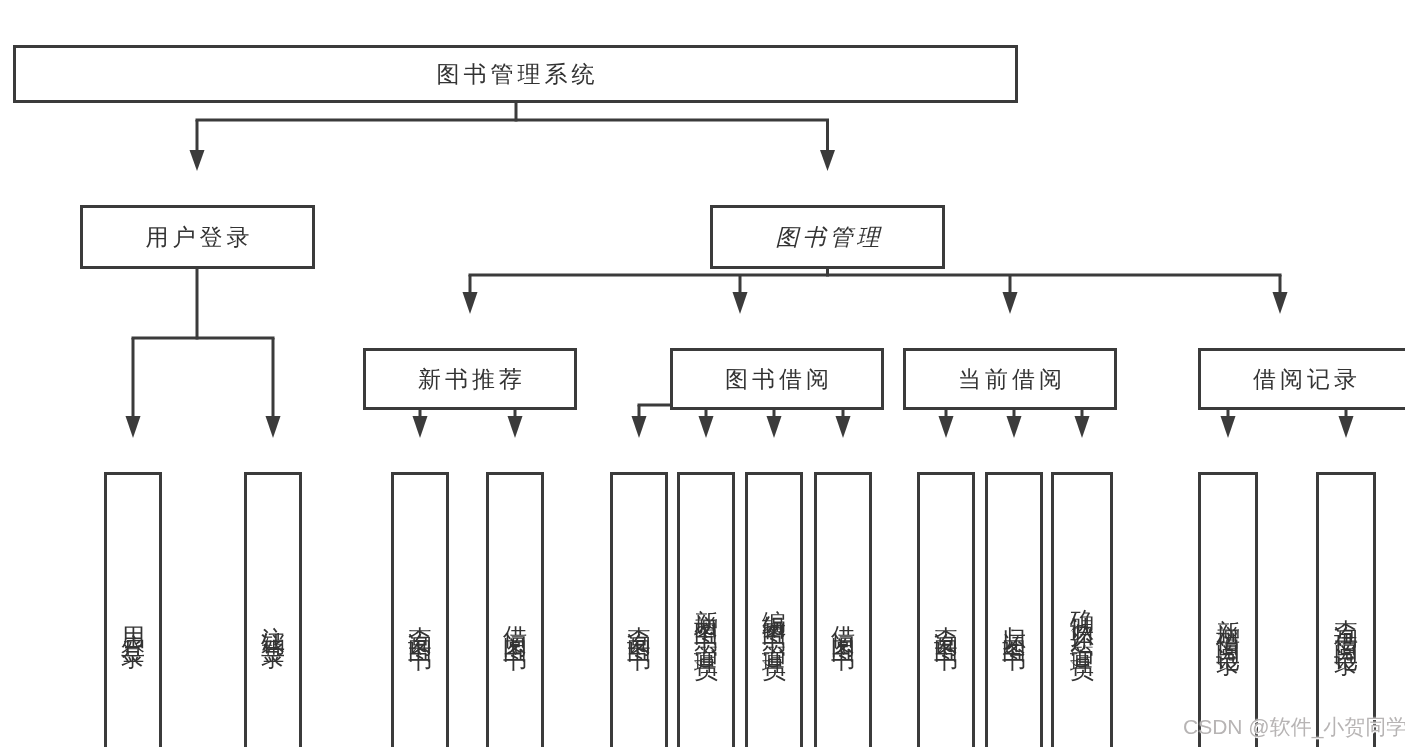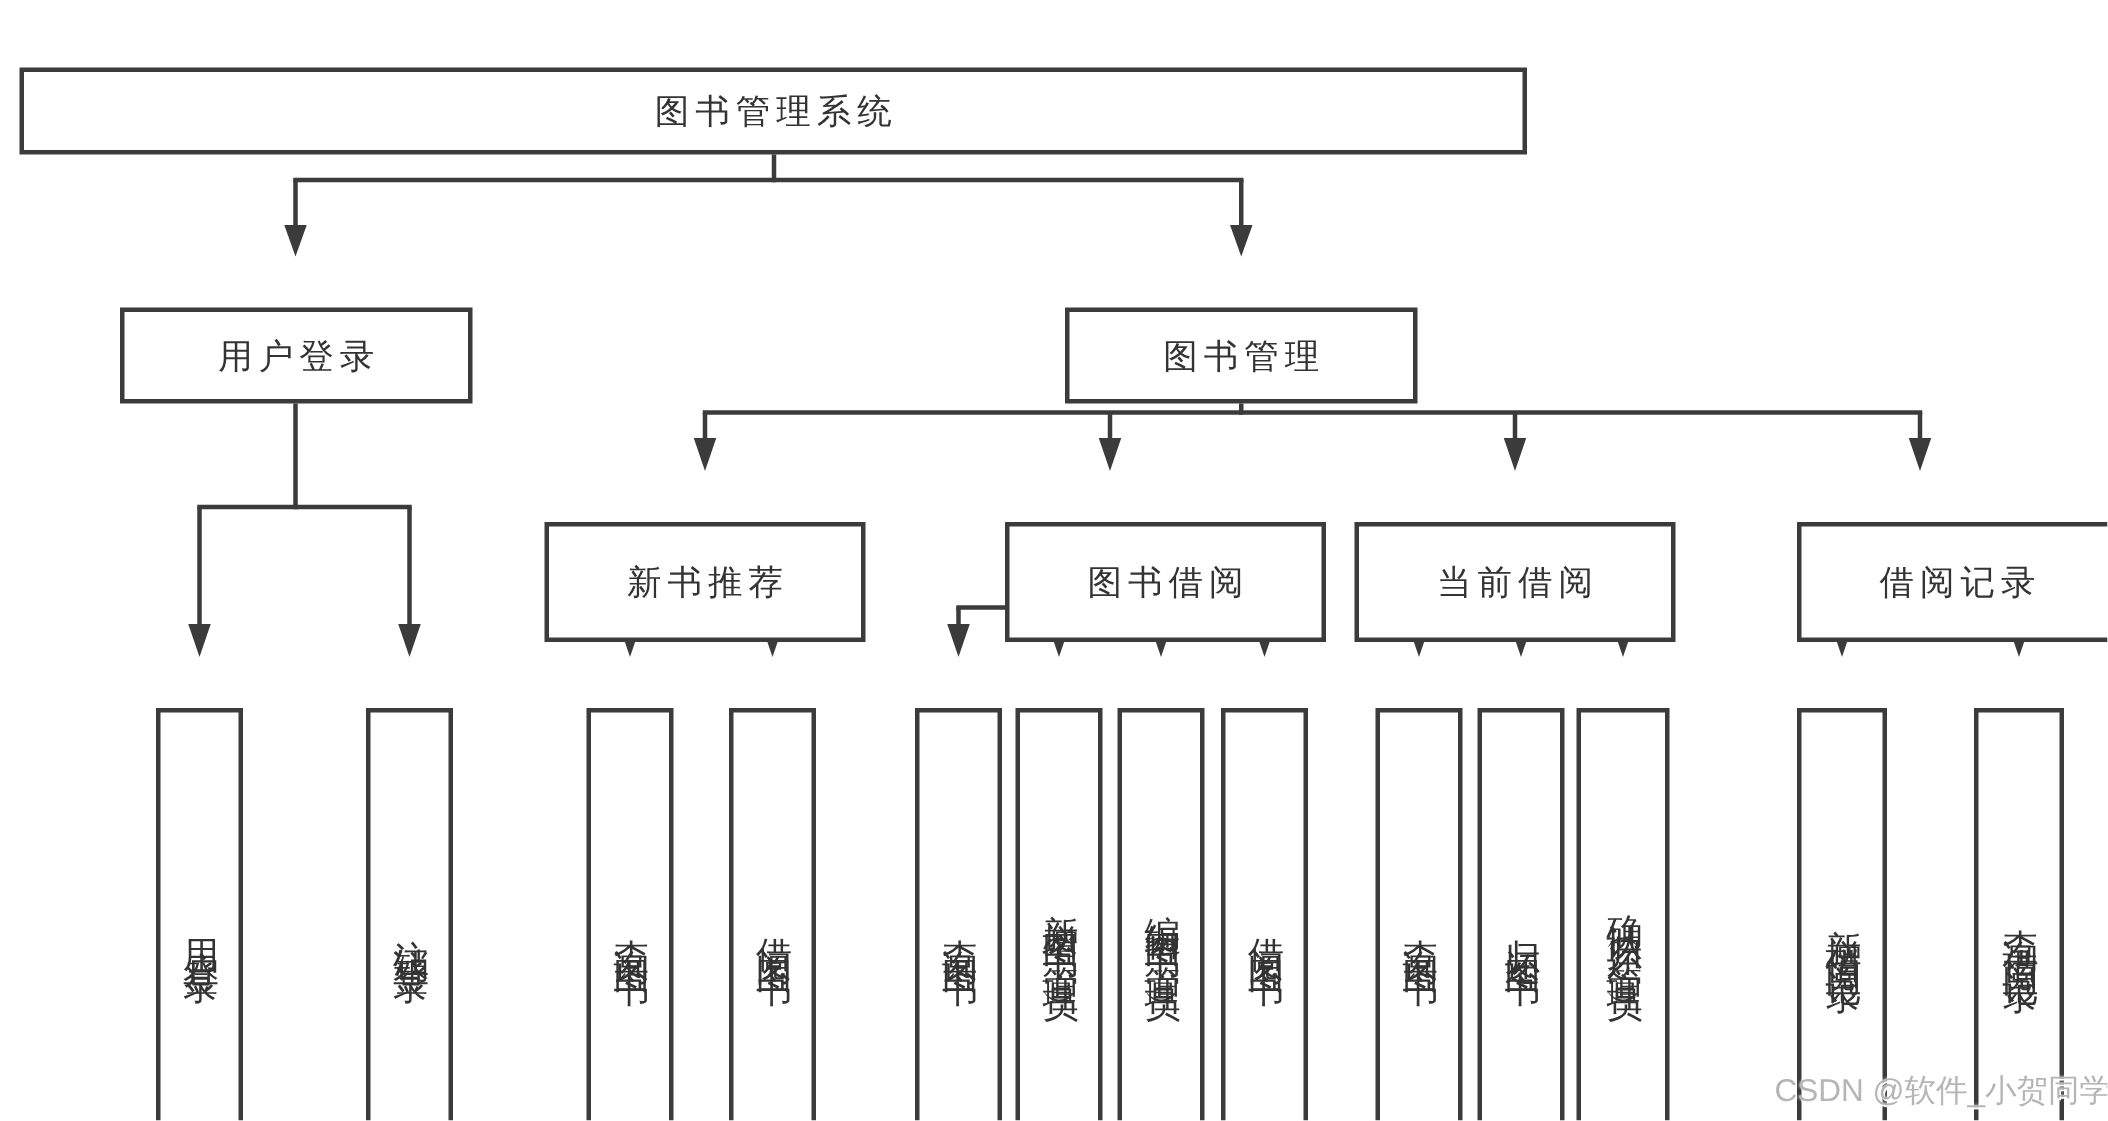--- a/index.html
+++ b/index.html
@@ -34,22 +34,22 @@
   }
   .h-node {
     font-size: 23px;
     letter-spacing: 4px;
     text-indent: 4px;
     white-space: nowrap;
   }
   #root-node   { left: 13px;  top: 10px;  width: 1005px; height: 58px; }
   .lv2         { top: 170px;  width: 235px; height: 64px; }
   #n-user-login{ left: 80px; }
-  #n-book-mgmt { left: 710px; }
-  .lv3         { top: 313px;  width: 214px; height: 80px; }
+  #n-book-mgmt { left: 710px; font-style: italic; }
+  .lv3         { top: 313px;  width: 214px; height: 62px; }
   #n-new-rec   { left: 363px; }
   #n-borrow    { left: 670px; }
   #n-current   { left: 903px; }
   #n-records   { left: 1198px; }
   .leaf {
     top: 437px;
     width: 58px;
     height: 298px;
     writing-mode: vertical-rl;
     text-orientation: mixed;

